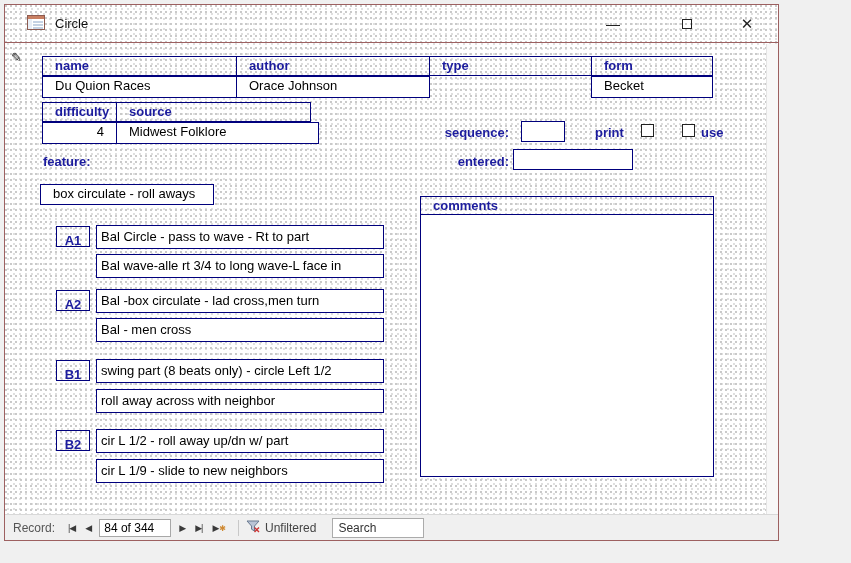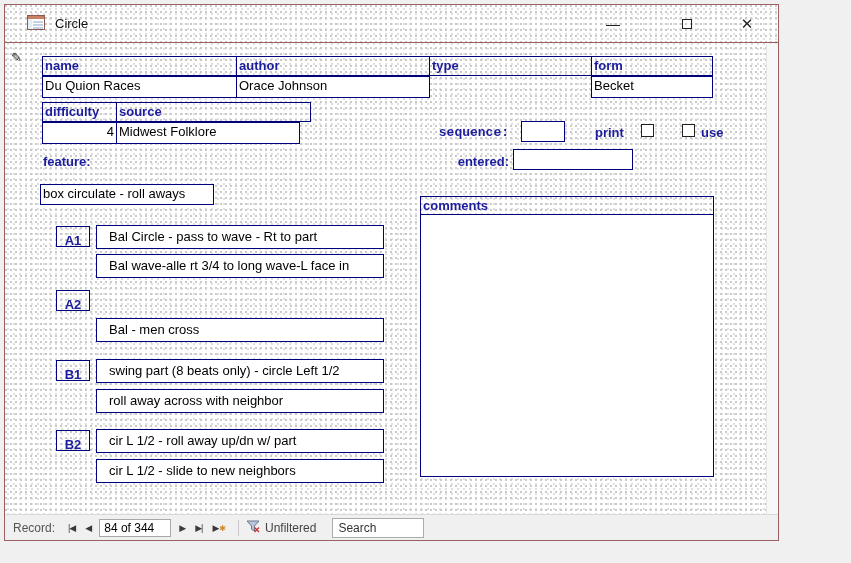--- a/index.html
+++ b/index.html
@@ -23,29 +23,29 @@
   .title { position:absolute; left:50px; top:11px; font-size:13px; color:#111; }
   .wbtn { position:absolute; top:4px; width:32px; height:30px; display:flex; align-items:center; justify-content:center; color:#222; cursor:default; }
   .wbtn.min { left:592px; font-size:14px; }
   .wbtn.max { left:666px; }
   .maxbox { width:10px; height:10px; border:1px solid #222; display:block; }
   .wbtn.close { left:726px; font-size:15px; }
 
   .form-area { position:absolute; top:39px; left:0; right:12px; bottom:26px; }
   .pencil { position:absolute; left:6px; top:6px; font-size:13px; color:#222; }
 
-  .cell { position:absolute; border:1px solid #00007d; padding:1px 2px; font-size:13px; overflow:hidden; white-space:nowrap; }
+  .cell { position:absolute; border:1px solid #00007d; padding:1px 12px; font-size:13px; overflow:hidden; white-space:nowrap; }
   .cell.hdr { font-weight:bold; color:#1c1c9e; height:20px; }
   .cell.val { background:#fff; color:#000; height:22px; }
   .lbl { position:absolute; color:#1c1c9e; font-weight:bold; font-size:13px; white-space:nowrap; }
   .checkbox { position:absolute; width:13px; height:13px; border:1px solid #222; background:#fff; }
   .seclabel { position:absolute; left:51px; width:34px; height:21px; border:1px solid #00007d;
               color:#1c1c9e; font-weight:bold; font-size:13px; text-align:center; padding-top:6px; }
   .secline { position:absolute; left:91px; width:288px; height:24px; border:1px solid #00007d;
-             background:#fff; font-size:13px; color:#000; padding:3px 12px; white-space:nowrap; overflow:hidden; }
+             background:#fff; font-size:13px; color:#000; padding:3px 4px; white-space:nowrap; overflow:hidden; }
 
   .scrollbar { position:absolute; right:0; top:39px; bottom:26px; width:12px; background:#f8f8f8; border-left:1px solid #e4e4e4; }
 
   .navbar { position:absolute; left:0; right:0; bottom:0; height:26px; background:#f0f0f0;
             border-top:1px solid #d8d8d8; display:flex; align-items:center; padding-left:8px;
             font-size:12px; color:#555; }
   .nav-label { margin-right:8px; }
   .nav-btn { padding:0 5px; font-size:9px; color:#3a3a3a; letter-spacing:-1px; cursor:default; }
   .count-box { background:#fff; border:1px solid #a8a8a8; height:18px; width:72px; font-size:12px;
                color:#000; padding:1px 4px; margin:0 3px; overflow:hidden; white-space:nowrap; }
@@ -87,52 +87,53 @@
     <div class="cell hdr" style="left:586px; top:12px; width:122px;">form</div>
 
     <div class="cell val" style="left:37px;  top:32px; width:195px;">Du Quion Races</div>
     <div class="cell val" style="left:231px; top:32px; width:194px;">Orace Johnson</div>
     <div class="cell val" style="left:586px; top:32px; width:122px;">Becket</div>
 
     <div class="cell hdr" style="left:37px;  top:58px; width:75px;">difficulty</div>
     <div class="cell hdr" style="left:111px; top:58px; width:195px;">source</div>
 
     <div class="cell val" style="left:37px;  top:78px; width:75px; text-align:right;">4</div>
-    <div class="cell val" style="left:111px; top:78px; width:184px;">Midwest Folklore</div>
+    <div class="cell val" style="left:111px; top:78px; width:203px;">Midwest Folklore</div>
 
-    <div class="lbl" style="left:420px; top:81px; width:84px; text-align:right;font-family:Liberation Mono, monospace;">sequence:</div>
+    <div class="lbl" style="left:420px; top:81px; width:84px; text-align:right;">sequence:</div>
     <div class="cell val" style="left:516px; top:77px; width:44px; height:21px;"></div>
     <div class="lbl" style="left:590px; top:81px;">print</div>
     <span class="checkbox" style="left:636px; top:80px;"></span>
     <span class="checkbox" style="left:677px; top:80px;"></span>
     <div class="lbl" style="left:696px; top:81px;">use</div>
 
     <div class="lbl" style="left:420px; top:110px; width:84px; text-align:right;">entered:</div>
     <div class="cell val" style="left:508px; top:105px; width:120px; height:21px;"></div>
 
     <div class="lbl" style="left:38px; top:110px;">feature:</div>
     <div class="cell val" style="left:35px; top:140px; width:174px; height:21px;">box circulate - roll aways</div>
 
     <div class="cell hdr" style="left:415px; top:152px; width:294px; height:19px;">comments</div>
     <div class="cell val" style="left:415px; top:170px; width:294px; height:263px; white-space:normal;"></div>
 
     <div class="seclabel" style="top:182px;">A1</div>
     <div class="secline" style="top:181px;">Bal Circle - pass to wave - Rt to part</div>
     <div class="secline" style="top:210px;">Bal wave-alle rt 3/4 to long wave-L  face in</div>
 
     <div class="seclabel" style="top:246px;">A2</div>
+    <div class="secline" style="top:245px;">Bal -box circulate - lad cross,men turn</div>
     <div class="secline" style="top:274px;">Bal - men cross</div>
 
     <div class="seclabel" style="top:316px;">B1</div>
     <div class="secline" style="top:315px;">swing part (8 beats only) - circle Left 1/2</div>
     <div class="secline" style="top:345px;">roll away across with neighbor</div>
 
     <div class="seclabel" style="top:386px;">B2</div>
     <div class="secline" style="top:385px;">cir L 1/2 - roll away up/dn w/ part</div>
-    <div class="secline" style="top:415px;">cir L 1/2 - slide to new neighbors</div>
+    <div class="secline" style="top:415px;">cir L 1/9 - slide to new neighbors</div>
   </div>
 
   <div class="scrollbar"></div>
 
   <div class="navbar">
     <span class="nav-label">Record:</span>
     <span class="nav-btn">|◀</span>
     <span class="nav-btn">◀</span>
     <span class="count-box">84 of 344</span>
     <span class="nav-btn">▶</span>

